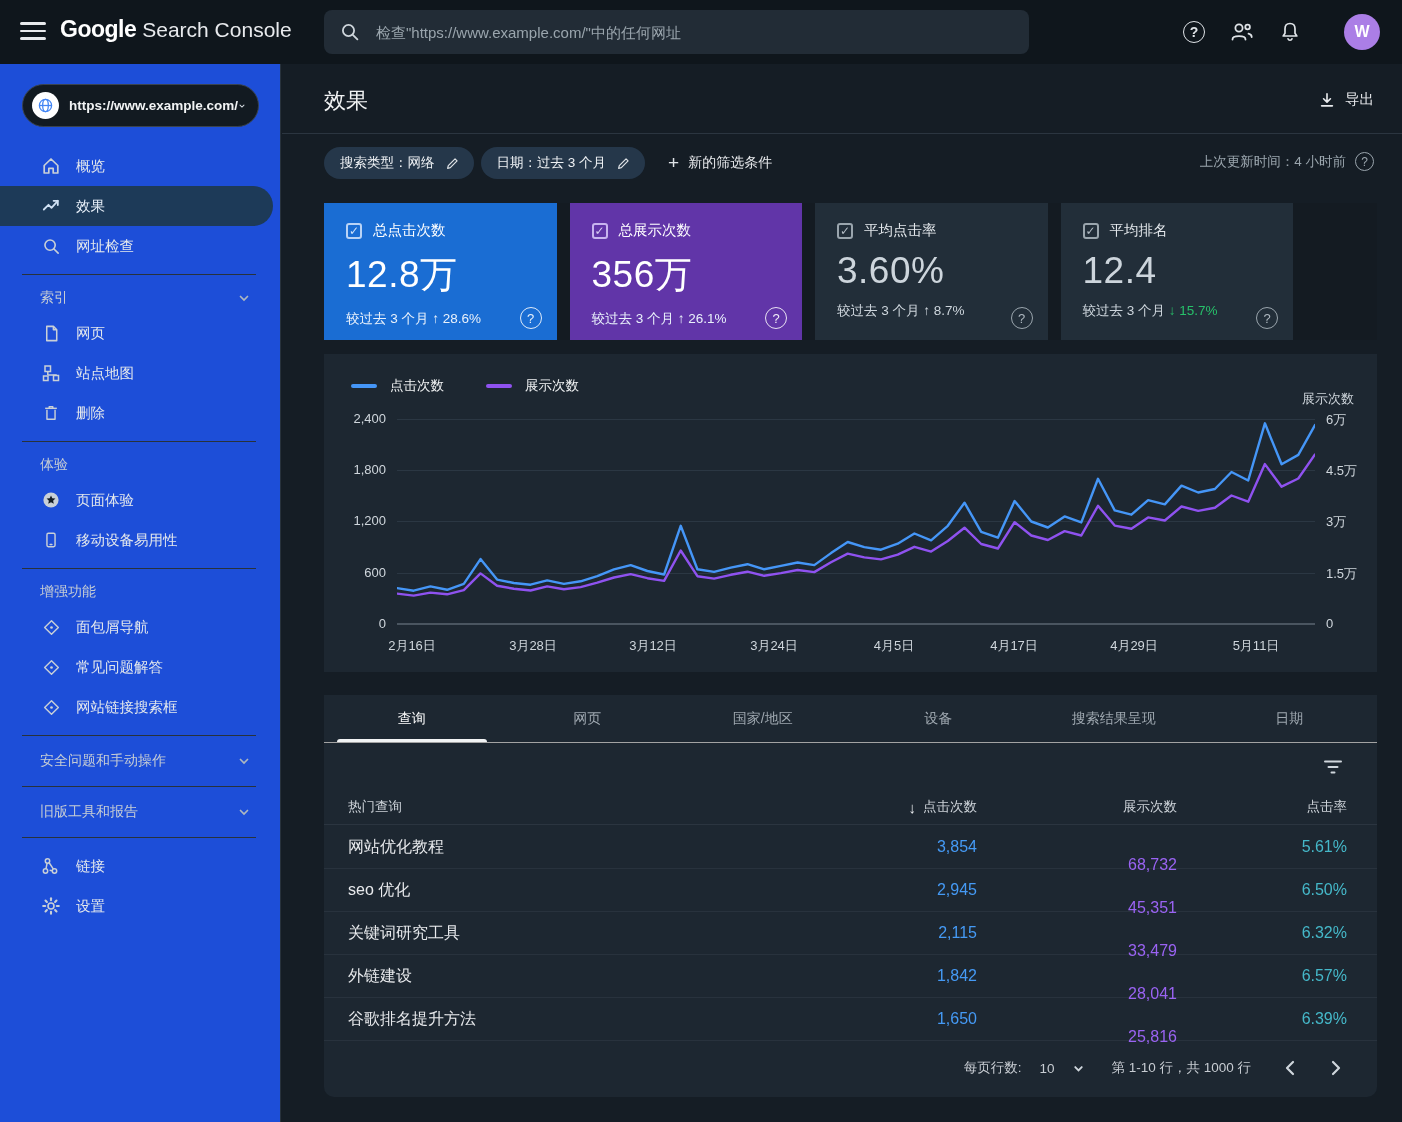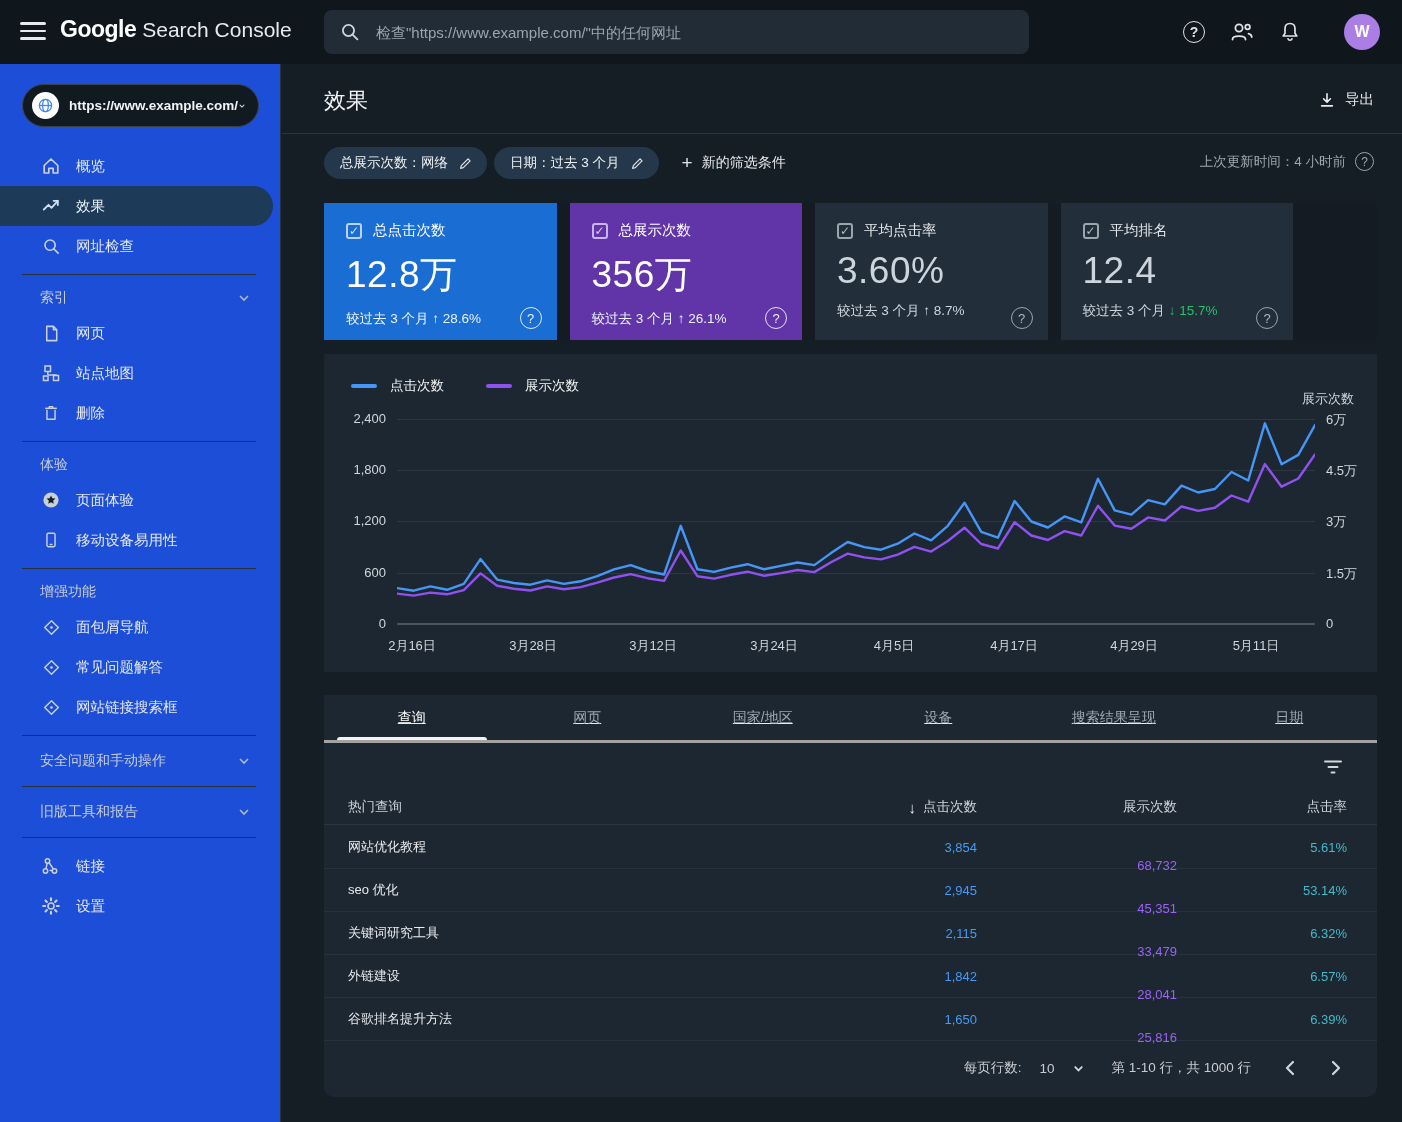--- a/index.html
+++ b/index.html
@@ -83,34 +83,34 @@
   .yl { position:absolute; left:0; width:62px; text-align:right; font-size:13px; color:#cfd6dc; }
   .yr { position:absolute; left:1002px; width:50px; font-size:13px; color:#cfd6dc; }
   .plot { position:absolute; left:73px; top:65px; width:918px; height:205px; }
   .grid { position:absolute; left:0; width:918px; height:1px; background:#2b3743; }
   .grid.base { height:2px; background:#4a5560; }
   .plot svg { position:absolute; left:0; top:0; }
   .xl { position:absolute; top:283px; font-size:13px; color:#cfd6dc; transform:translateX(-50%); white-space:nowrap; }
 
   
   .table-panel { position:absolute; left:42px; top:631px; width:1053px; height:402px; background:#1d2731; border-radius:0 0 10px 10px; }
-  .tabs { display:flex; height:48px; border-bottom:3px solid #a3a3a3;text-decoration:underline; }
+  .tabs { display:flex; height:48px; border-bottom:1px solid #a3a3a3; }
   .tab { flex:1; display:flex; align-items:center; justify-content:center; font-size:14px; color:#9fa8b0; cursor:pointer; position:relative; }
   .tab.active { color:#fff; }
   .tab.active::after { content:""; position:absolute; left:50%; transform:translateX(-50%); bottom:0; width:150px; height:3px;
     background:#f1f3f4; border-radius:3px 3px 0 0; }
   .filter-btn { position:absolute; right:30px; top:58px; width:28px; height:28px; display:flex; align-items:center; justify-content:center; cursor:pointer; }
   .thead { position:absolute; left:0; top:95px; width:1053px; height:35px; display:flex; align-items:center;
     padding:0 30px 0 24px; font-size:13.5px; color:#cdd3d9; border-bottom:1px solid #2b3540; }
   .col-q { flex:1; text-align:left; }
   .col-c { width:200px; text-align:right; display:flex; justify-content:flex-end; align-items:center; gap:7px; }
   .col-i { width:200px; text-align:right; }
   .col-r { width:170px; text-align:right; }
   .trow { position:absolute; left:0; width:1053px; height:43px; display:flex; align-items:center; padding:0 30px 0 24px;
-    font-size:13px; border-bottom:1px solid #28323d; cursor:pointer; }
+    font-size:16px; border-bottom:1px solid #28323d; cursor:pointer; }
   .trow .col-q { color:#e8eaed; }
   .trow .col-c { color:#459af5; display:block; }
   .trow .col-i { color:#9a63f3;margin-top:36px; }
   .trow .col-r { color:#45b8c9; }
   .pagination { position:absolute; right:28px; bottom:16px; display:flex; align-items:center; gap:26px; font-size:13.5px; color:#c7ccd2; }
   .rpp { display:flex; align-items:center; gap:18px; cursor:pointer; }
   .pg-btn { width:26px; height:26px; display:flex; align-items:center; justify-content:center; cursor:pointer; }
 </style>
 </head>
 <body>
@@ -342,21 +342,21 @@
     <svg width="18" height="18" viewBox="0 0 20 20" fill="none" stroke="#e8eaed" stroke-width="1.8" stroke-linecap="round" stroke-linejoin="round">
         <path d="M10 3v9M6.2 8.6 10 12.4l3.8-3.8"></path>
         <line x1="4" y1="16.5" x2="16" y2="16.5"></line>
       </svg>
     <span>导出</span>
   </div>
   <div class="hdr-divider"></div>
 
   <div class="chips">
     <div class="chip">
-      <span>总展示次数：网络</span>
+      <span>搜索类型：网络</span>
       <svg width="15" height="15" viewBox="0 0 20 20" fill="none" stroke="#dfe3e7" stroke-width="1.6" stroke-linejoin="round">
           <path d="M3.5 16.5l.9-3.6 9-9 2.7 2.7-9 9z"></path>
         </svg>
     </div>
     <div class="chip">
       <span>日期：过去 3 个月</span>
       <svg width="15" height="15" viewBox="0 0 20 20" fill="none" stroke="#dfe3e7" stroke-width="1.6" stroke-linejoin="round">
           <path d="M3.5 16.5l.9-3.6 9-9 2.7 2.7-9 9z"></path>
         </svg>
     </div>
@@ -487,21 +487,21 @@
     <div class="trow" style="top:131px">
       <div class="col-q">网站优化教程</div>
         <div class="col-c">3,854</div>
       <div class="col-i">68,732</div>
         <div class="col-r">5.61%</div>
     </div>
     <div class="trow" style="top:174px">
       <div class="col-q">seo 优化</div>
         <div class="col-c">2,945</div>
       <div class="col-i">45,351</div>
-        <div class="col-r">53.14%</div>
+        <div class="col-r">6.50%</div>
     </div>
     <div class="trow" style="top:217px">
       <div class="col-q">关键词研究工具</div>
         <div class="col-c">2,115</div>
       <div class="col-i">33,479</div>
         <div class="col-r">6.32%</div>
     </div>
     <div class="trow" style="top:260px">
       <div class="col-q">外链建设</div>
         <div class="col-c">1,842</div>

